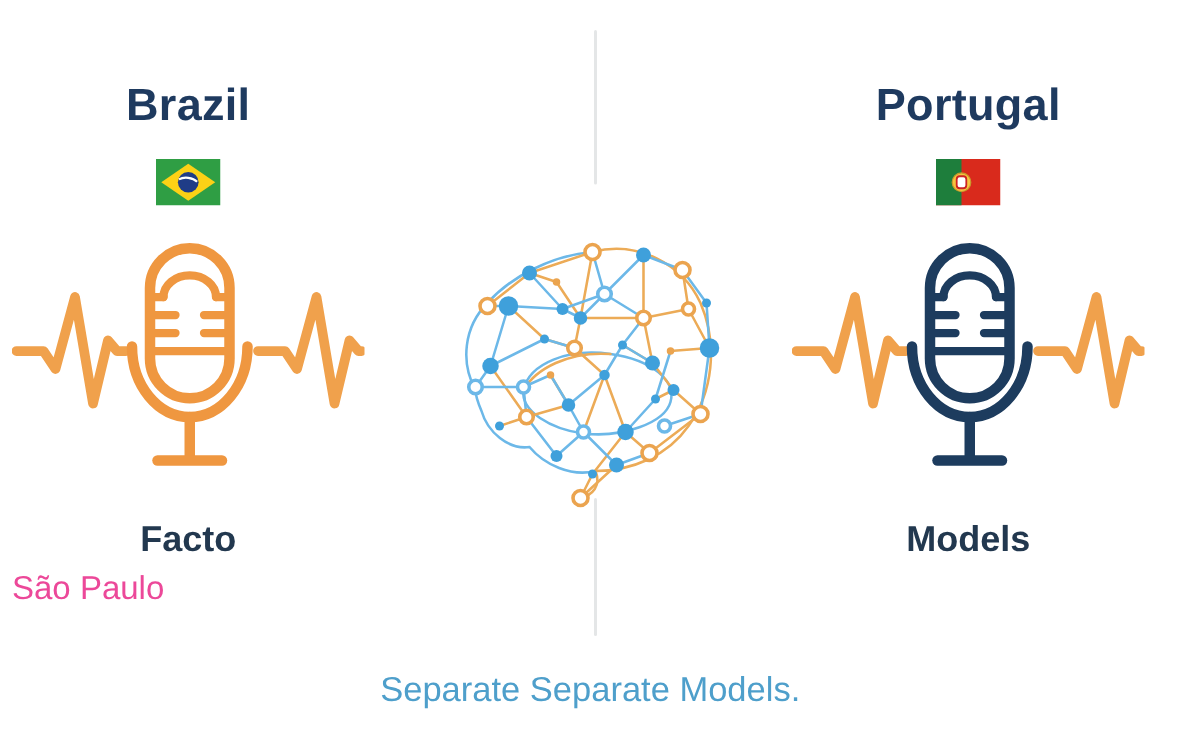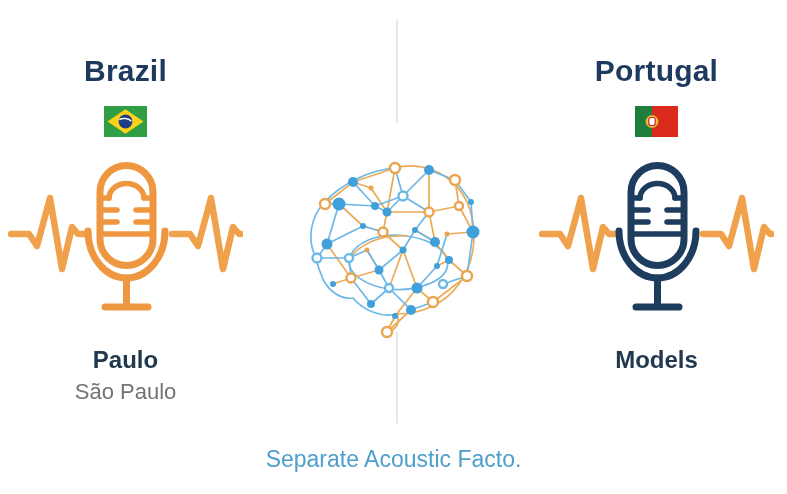--- a/index.html
+++ b/index.html
@@ -2,37 +2,37 @@
 <html><head>
 <meta charset="utf-8">
 <style>
   html,body{margin:0;padding:0;background:#ffffff;}
   .stage{
     position:relative;width:787px;height:494px;background:#ffffff;
     font-family:"Liberation Sans", sans-serif;overflow:hidden;
   }
   .column{position:absolute;top:0;width:235px;height:494px;}
   .column.left{left:8px;}
-  .column.right{left:539px;}
+  .column.right{left:528px;}
   .country{
     position:absolute;top:54px;left:0;width:235px;text-align:center;
     font-size:30px;font-weight:700;color:#1e3a5f;letter-spacing:.2px;
   }
   .flag{position:absolute;top:106px;left:96px;width:43px;height:31px;}
   .flag svg{display:block;width:43px;height:31px;box-shadow:0 0 0 0;}
   .mic-graphic{position:absolute;top:157px;left:0;width:235px;height:160px;}
   .column.left  .mic-graphic{color:#ef9740;}
   .column.right .mic-graphic{color:#1d3c5e;}
   .term{
     position:absolute;top:346px;left:0;width:235px;text-align:center;
     font-size:24px;font-weight:600;color:#22384f;
   }
   .city{
-    position:absolute;top:379px;left:0;width:235px;text-align:center;
-    font-size:22px;font-weight:400;color:#737373;
+    position:absolute;top:379px;left:0;width:235px;
+    font-size:22px;font-weight:400;color:#ec4899;
   }
   .divider{position:absolute;left:396px;width:2px;background:#e4e6e7;border-radius:1px;}
   .divider.top{top:20px;height:103px;}
   .divider.bottom{top:332px;height:92px;}
   .brain{position:absolute;left:283px;top:142px;width:210px;height:200px;}
   .caption{
     position:absolute;top:446px;left:0;width:787px;text-align:center;
     font-size:23px;font-weight:400;color:#4e9fcb;
   }
   .wave{stroke:#f0a14c;stroke-width:6.5;fill:none;stroke-linecap:round;stroke-linejoin:round;}
@@ -75,21 +75,21 @@
           <path stroke-width="5.5" d="M92,53 L109,53 M128,53 L145,53"></path>
           <path stroke-width="5.5" d="M92,65 L109,65 M128,65 L145,65"></path>
           <path stroke-width="5.5" d="M92,77 L145,77"></path>
           <path stroke-width="7" d="M80,74 A38.5,47 0 0 0 157,74"></path>
           <path stroke-width="7" d="M118.5,121 L118.5,147"></path>
           <path stroke-width="7" d="M97,150 L140,150"></path>
         </g>
       </svg>
     </div>
 
-    <div class="term">Paulo</div>
+    <div class="term">Facto</div>
     <div class="city">São Paulo</div>
   </div>
 
   <div class="divider top"></div>
   <div class="divider bottom"></div>
 
   <div class="brain">
     <svg viewBox="0 0 210 200" width="210" height="200">
 
       <path class="edge-b" stroke-width="1.9" d="M34,118 C24,100 26,76 42,60 C58,42 86,28 112,26"></path>
@@ -203,15 +203,15 @@
           <path stroke-width="7" d="M80,74 A38.5,47 0 0 0 157,74"></path>
           <path stroke-width="7" d="M118.5,121 L118.5,147"></path>
           <path stroke-width="7" d="M97,150 L140,150"></path>
         </g>
       </svg>
     </div>
 
     <div class="term">Models</div>
   </div>
 
-  <div class="caption">Separate Acoustic Facto.</div>
+  <div class="caption">Separate Separate Models.</div>
 
 </div>
 
 </body></html>

